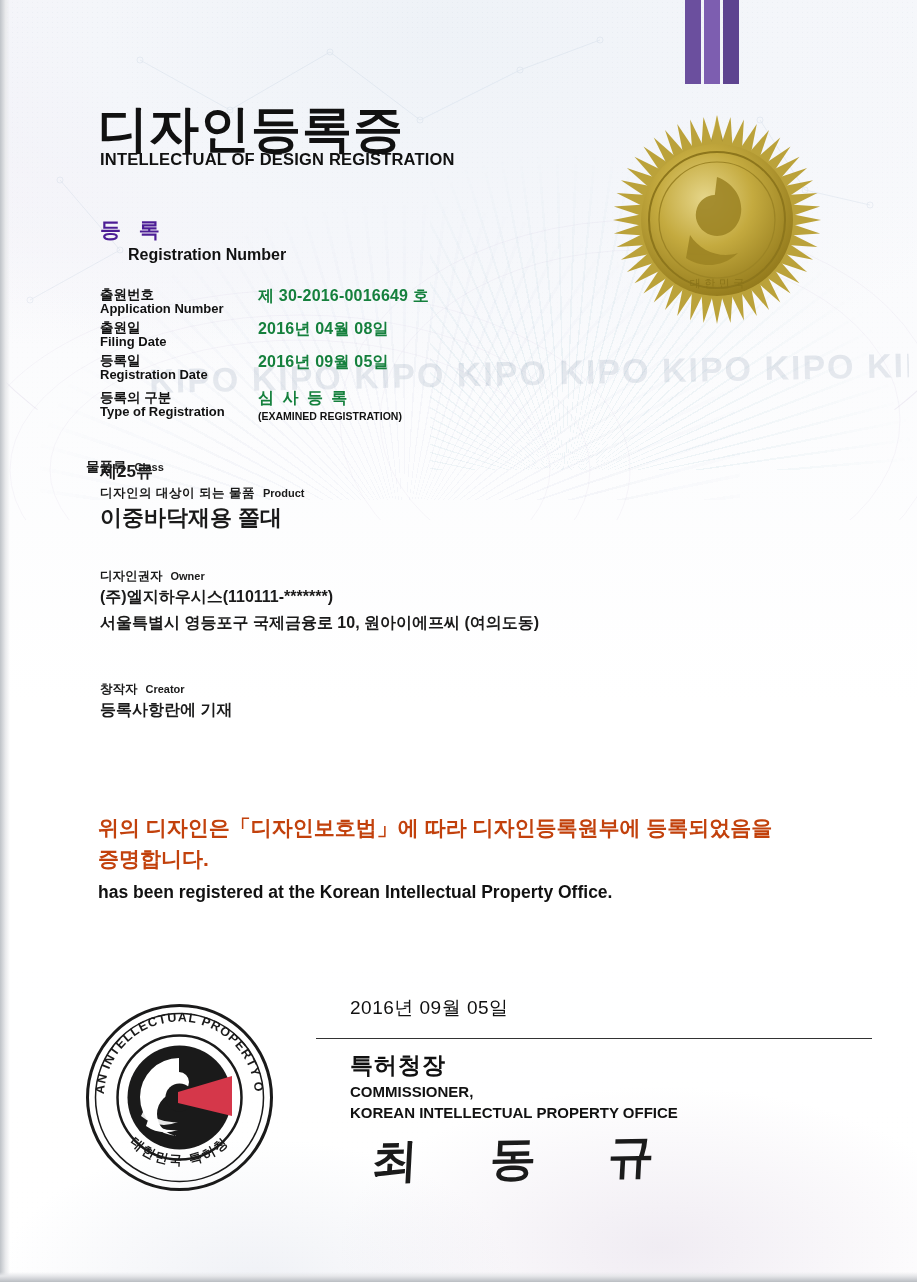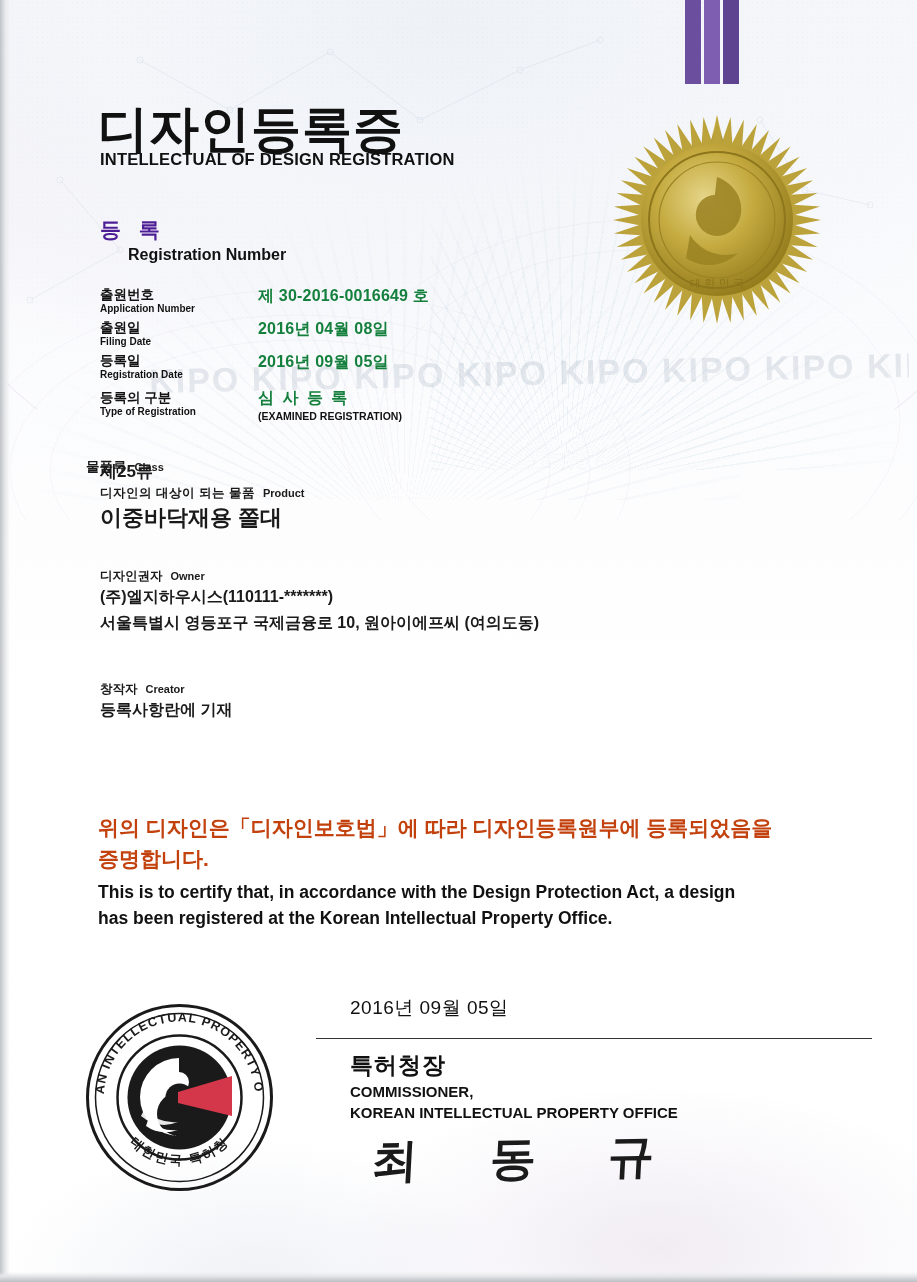--- a/index.html
+++ b/index.html
@@ -157,21 +157,21 @@
     position: absolute; left: 100px; top: 246px;
     font-size: 16px; font-weight: 700; color: #111; padding-left: 28px;
   }
   .reg-value {
     position: absolute; left: 258px; top: 214px;
     font-size: 24px; font-weight: 700; color: #111; letter-spacing: .3px;
   }
 
   .field { position: absolute; }
   .field .lab-ko { font-size: 13.5px; font-weight: 700; color: #111; display: block; line-height: 16px; }
-  .field .lab-en { font-size: 10px; font-weight: 700; color: #111; display: block; line-height: 12px; }
+  .field .lab-en { font-size: 13px; font-weight: 700; color: #111; display: block; line-height: 12px; }
   .val { position: absolute; font-size: 16px; font-weight: 700; color: #15803d; letter-spacing: .2px; }
   .val.sp { letter-spacing: 2px; }
   .val-sub { position: absolute; font-size: 10.5px; font-weight: 700; color: #111; }
 
   .class-line { position: absolute; left: 86px; top: 441px; margin-top: 16px; }
   .class-line .lab-ko { font-size: 13.5px; font-weight: 700; }
   .class-line .lab-en { font-size: 11px; font-weight: 700; margin-left: 8px; }
   .class-val { position: absolute; left: 100px; top: 460px; font-size: 17px; font-weight: 700; }
 
   .product-line { position: absolute; left: 100px; top: 483px; }
@@ -417,21 +417,20 @@
   <div class="creator-line">
     <span class="lab-ko">창작자</span><span class="lab-en">Creator</span>
   </div>
   <div class="creator-val">등록사항란에 기재</div>
 
   <div class="statement-ko">
     <div>위의 디자인은「디자인보호법」에 따라 디자인등록원부에 등록되었음을</div>
     <div>증명합니다.</div>
   </div>
   <div class="statement-en">
-    <div>This is to certify that, in accordance with the Design Protection Act, a design</div>
     <div>has been registered at the Korean Intellectual Property Office.</div>
   </div>
 
   <div class="sign-date">2016년 09월 05일</div>
   <div class="sign-rule"></div>
   <div class="sign-title-ko">특허청장</div>
   <div class="sign-title-en1">COMMISSIONER,</div>
   <div class="sign-title-en2">KOREAN INTELLECTUAL PROPERTY OFFICE</div>
   <div class="signature">최 동 규</div>
 

